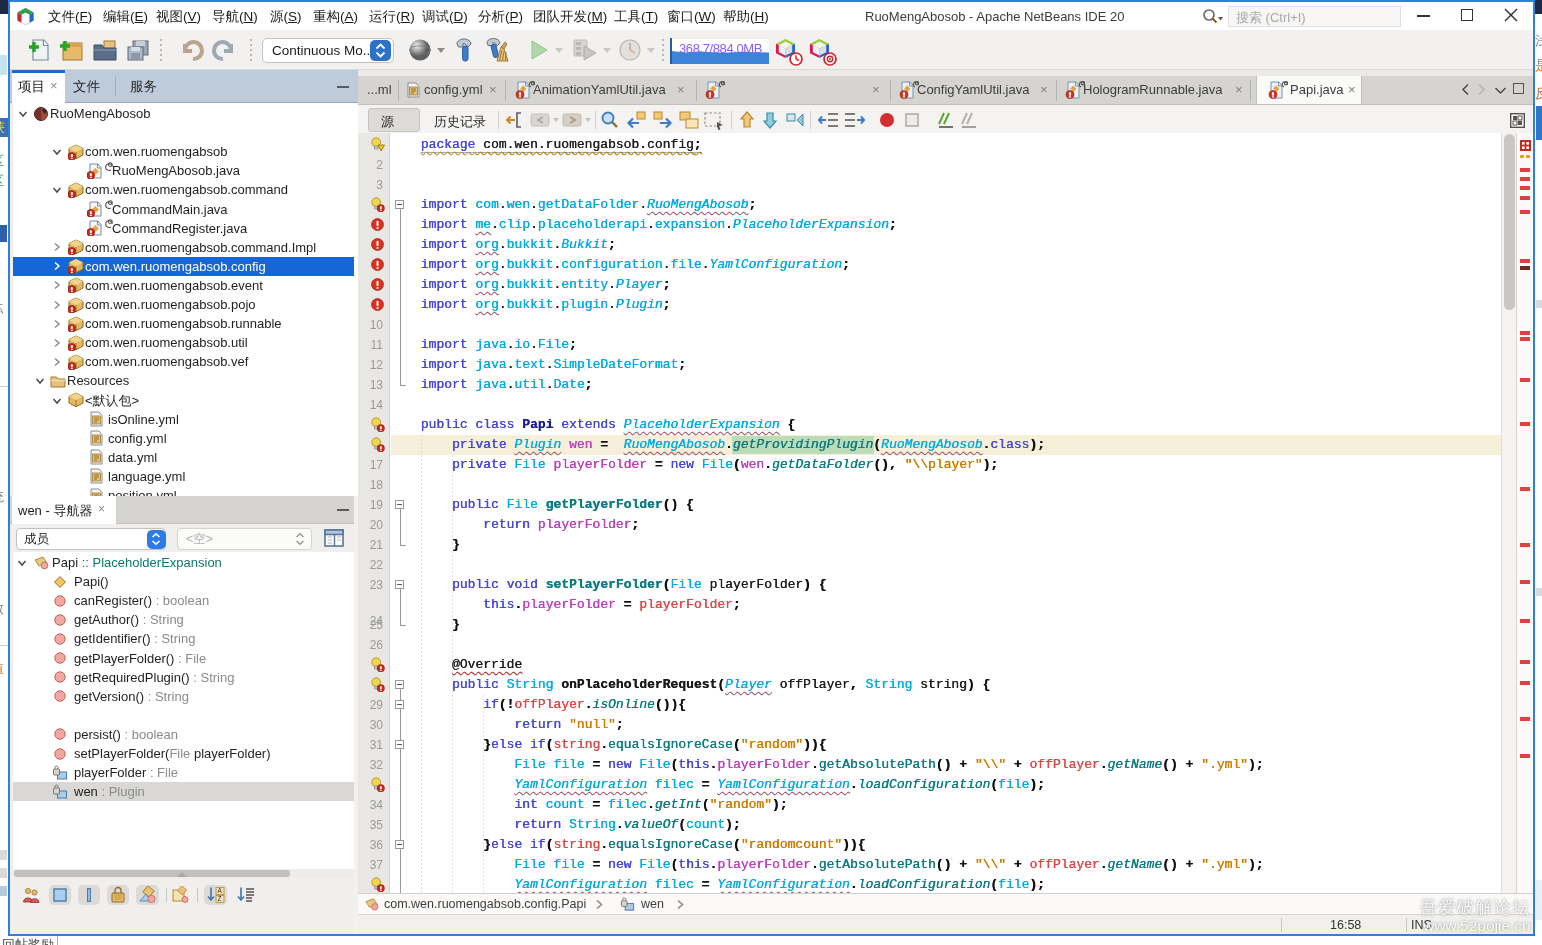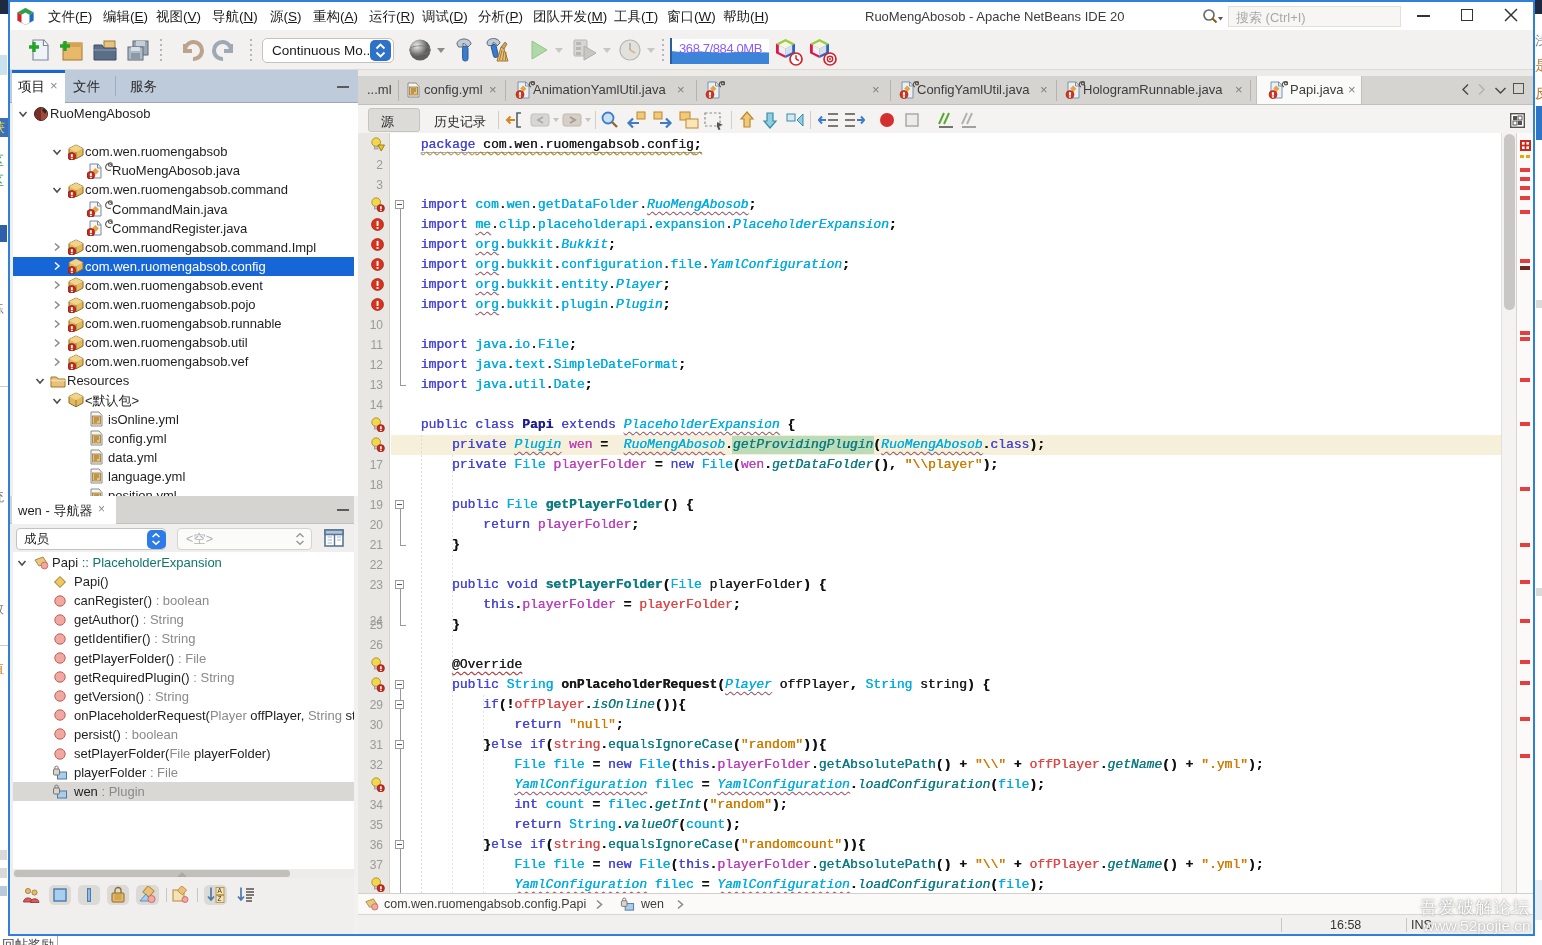--- a/index.html
+++ b/index.html
@@ -621,26 +621,20 @@
             <use href="#ic-method"></use>
           </svg>
         <span class="abs" style="left:64px">getRequiredPlugin() <span style="color:#8a8a8a">: String</span></span>
       </div>
       <div class="treerow" style="top:190.7px">
         <svg class="abs" style="left:42px;top:1.5px" width="16" height="16" viewBox="0 0 16 16">
             <use href="#ic-method"></use>
           </svg>
         <span class="abs" style="left:64px">getVersion() <span style="color:#8a8a8a">: String</span></span>
       </div>
-      <div class="treerow" style="top:209.8px">
-        <svg class="abs" style="left:42px;top:1.5px" width="16" height="16" viewBox="0 0 16 16">
-            <use href="#ic-method"></use>
-          </svg>
-        <span class="abs" style="left:64px">onPlaceholderRequest(<span style="color:#8a8a8a">Player </span>offPlayer, <span style="color:#8a8a8a">String </span>st</span>
-      </div>
       <div class="treerow" style="top:228.9px">
         <svg class="abs" style="left:42px;top:1.5px" width="16" height="16" viewBox="0 0 16 16">
             <use href="#ic-method"></use>
           </svg>
         <span class="abs" style="left:64px">persist() <span style="color:#8a8a8a">: boolean</span></span>
       </div>
       <div class="treerow" style="top:248px">
         <svg class="abs" style="left:42px;top:1.5px" width="16" height="16" viewBox="0 0 16 16">
             <use href="#ic-method"></use>
           </svg>

